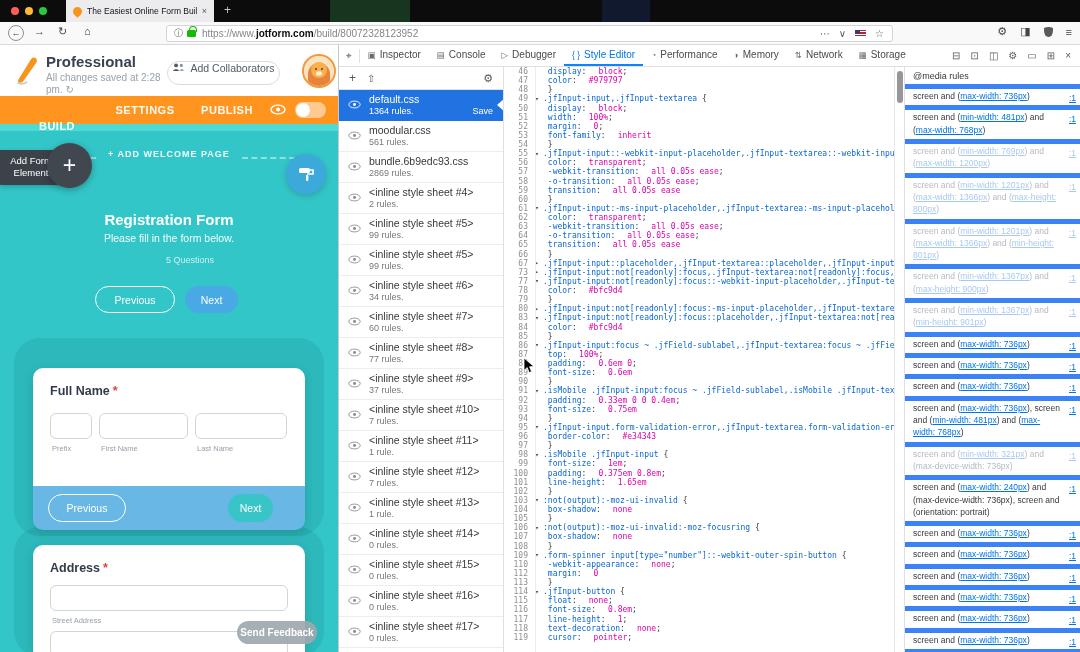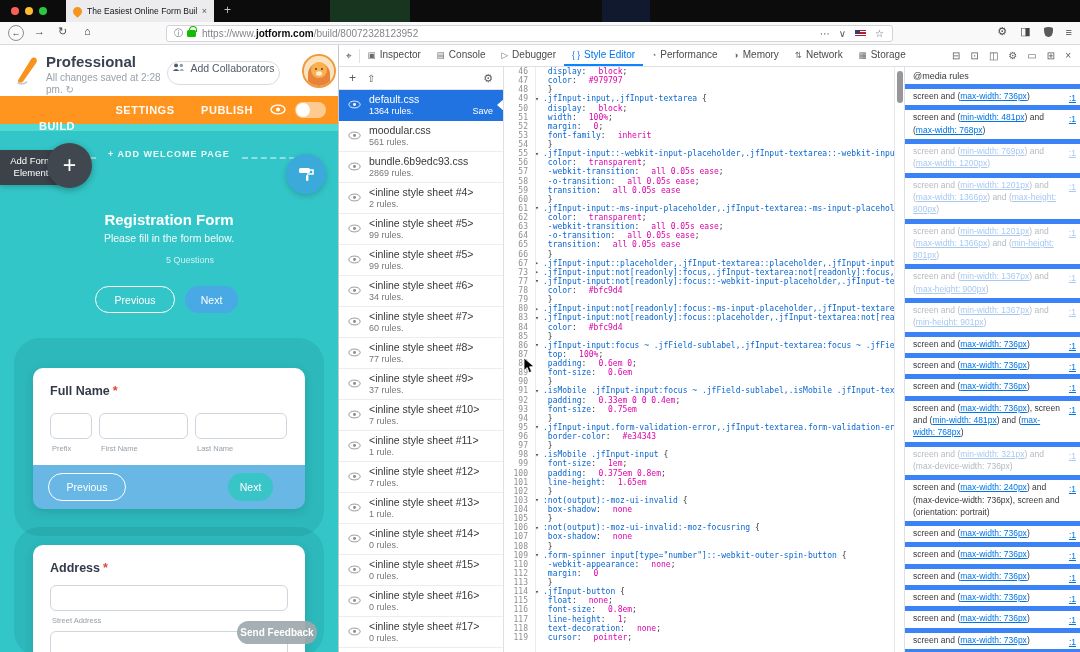--- a/index.html
+++ b/index.html
@@ -64,21 +64,21 @@
   .btn { display:grid; place-items:center; border-radius:14px; font-size:10.5px; color:#fff; }
   .btn.outline { border:1.6px solid #fff; }
   .w-prev { position:absolute; left:95px; top:155px; width:80px; height:27px; }
   .w-next { position:absolute; left:185px; top:155px; width:53px; height:27px; background:#48a9e4; }
   .phone { position:absolute; background:rgba(10,95,100,.13); border-radius:26px; }
   .ph1 { left:14px; top:207px; width:310px; height:198px; }
   .ph2 { left:14px; top:396px; width:310px; height:130px; }
   .skyline { position:absolute; background:rgba(8,85,90,.10); }
 
   .card1 { position:absolute; left:33px; top:237px; width:272px; border-radius:10px; overflow:hidden; box-shadow:0 3px 10px rgba(0,40,42,.15); }
-  .card1-white { position:relative; background:#fff; height:97px; }
+  .card1-white { position:relative; background:#fff; height:118px; }
   .card1-blue { position:relative; background:#69b7e5; height:44px; }
   .fld-label { position:absolute; left:17px; top:16px; font-size:12.5px; font-weight:bold; color:#333b4a; }
   .req { color:#e5443b; margin-left:3px; }
   .jf-input { position:absolute; background:#fff; border:1px solid #ced6dd; border-radius:6px; height:26px; }
   .sub { position:absolute; font-size:7.5px; color:#98a1ab; }
   .c-prev { position:absolute; left:15px; top:8px; width:78px; height:28px; }
   .c-next { position:absolute; left:195px; top:8px; width:45px; height:28px; background:#39c5c7; }
   .card2 { position:absolute; left:33px; top:414px; width:272px; height:112px; background:#fff; border-radius:10px 10px 0 0; box-shadow:0 3px 10px rgba(0,40,42,.15); }
   .feedback { position:absolute; right:21px; top:490px; width:80px; height:23px; border-radius:12px; background:rgba(158,168,173,.92); color:#fff; font-weight:bold; font-size:10px; display:grid; place-items:center; z-index:5; }
 

